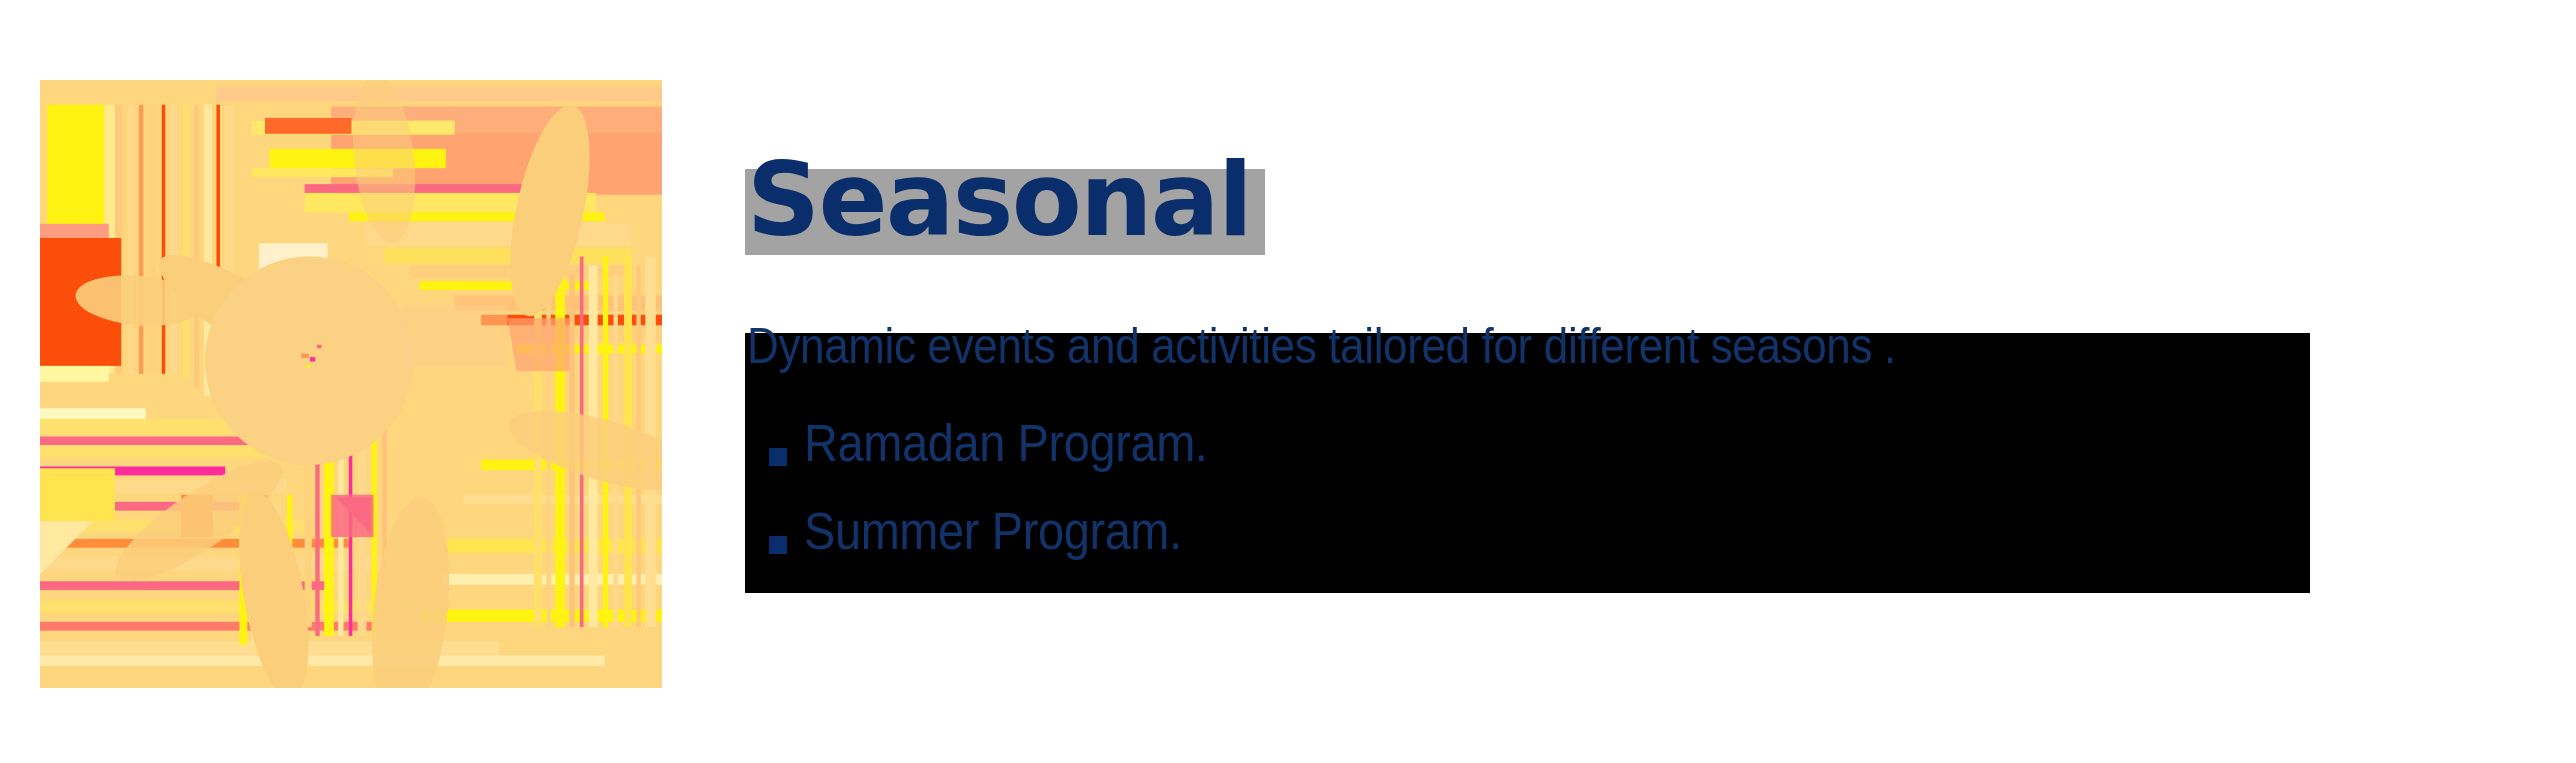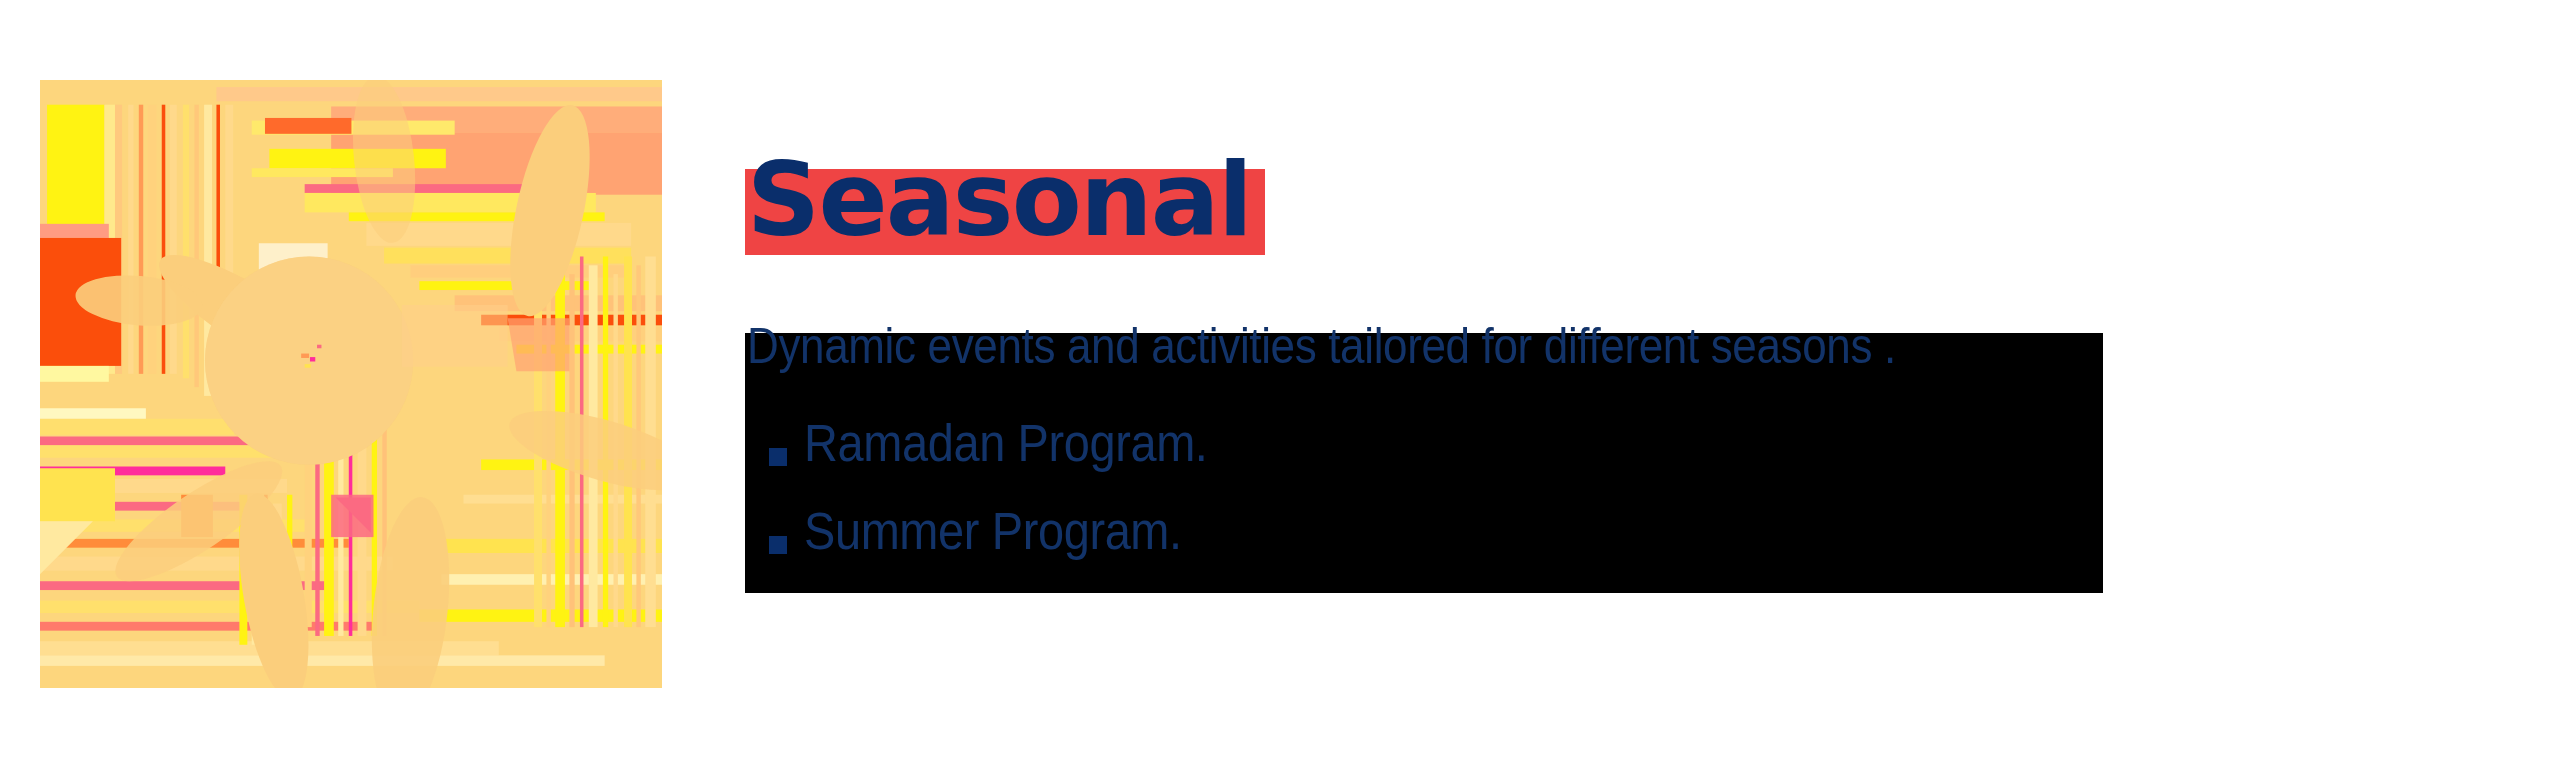--- a/index.html
+++ b/index.html
@@ -40,42 +40,42 @@
     height: 764px;
   }
 
   
   #title-band {
     position: absolute;
     left: 0px;
     top: 169px;
     width: 520px;
     height: 86px;
-    background: #ef4444;
+    background: #a3a3a3;
   }
   #page-title {
     position: absolute;
     left: 1.8px;
     top: -20px;
     margin: 0;
     font-family: "DejaVu Sans", sans-serif;
     font-weight: 700;
     font-size: 102px;
     line-height: 1;
     letter-spacing: -1.8px;
     color: #0A2E6B;
     white-space: nowrap;
   }
 
   
   #body-band {
     position: absolute;
     left: 0px;
     top: 333px;
-    width: 1358px;
+    width: 1565px;
     height: 260px;
     background: #000000;
   }
 
   #body-intro {
     position: absolute;
     left: 1.8px;
     top: -12.4px;
     margin: 0;
     font-family: "Liberation Sans Narrow", "Liberation Sans", sans-serif;

